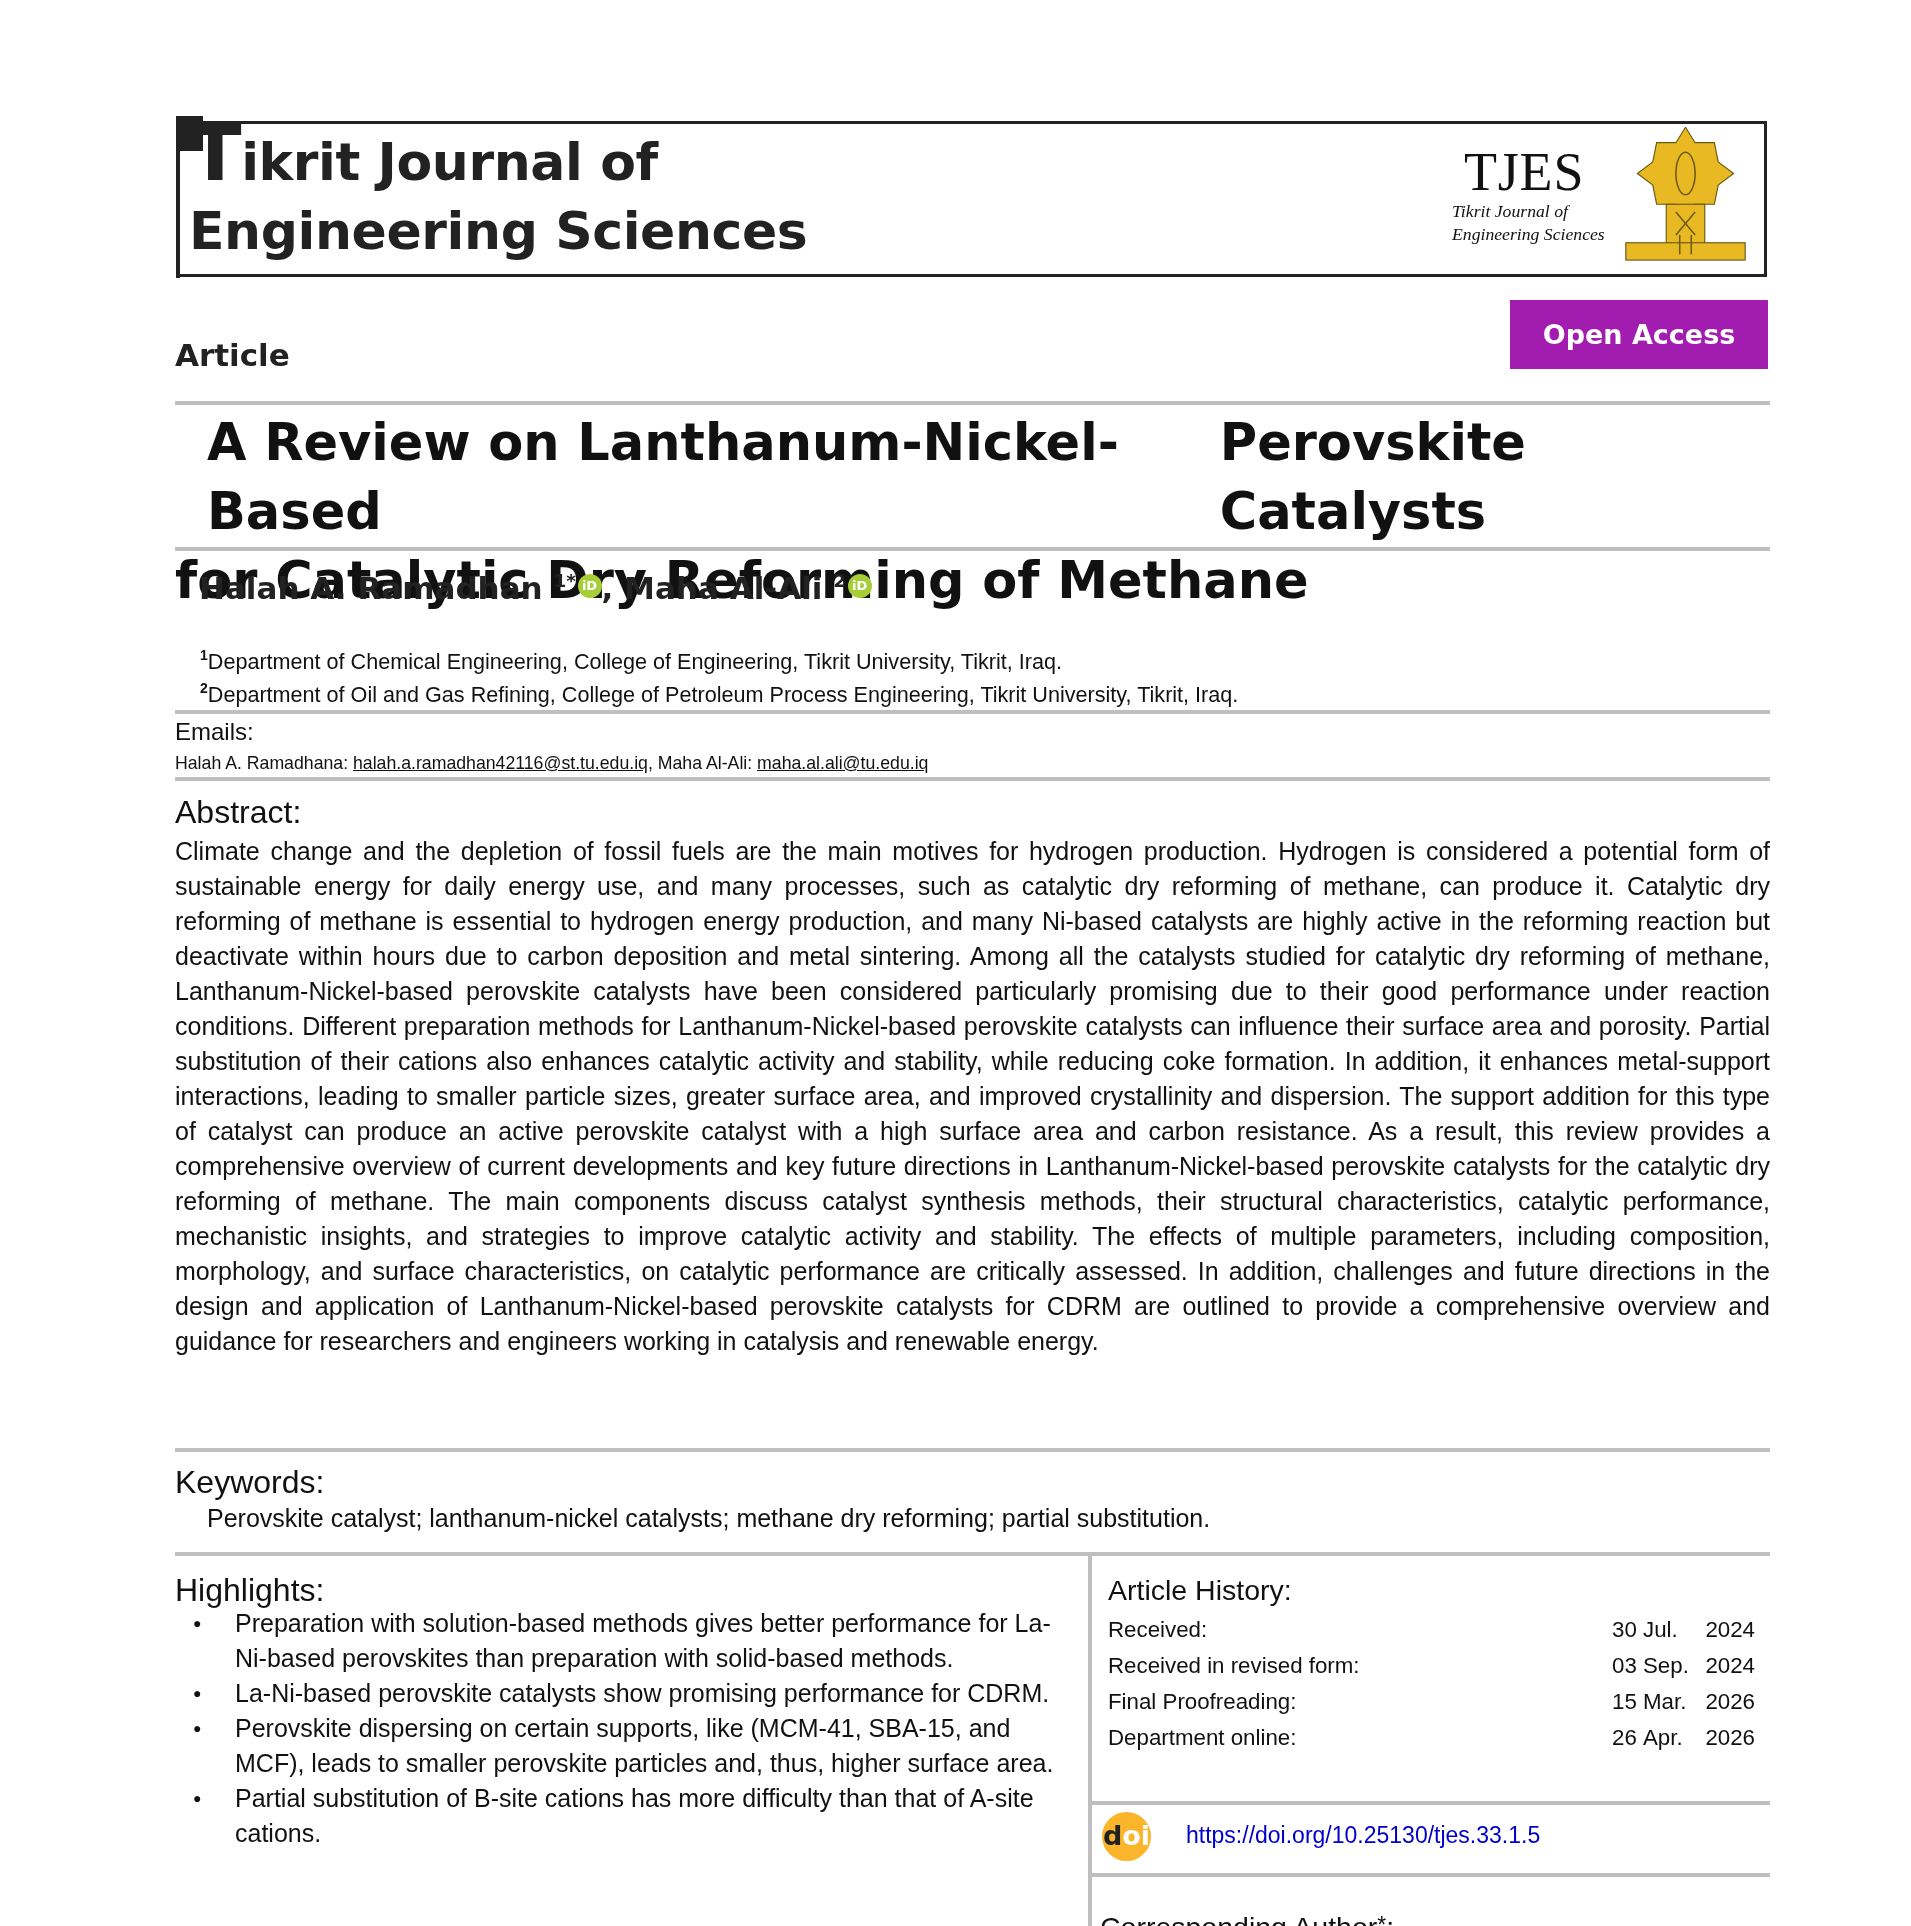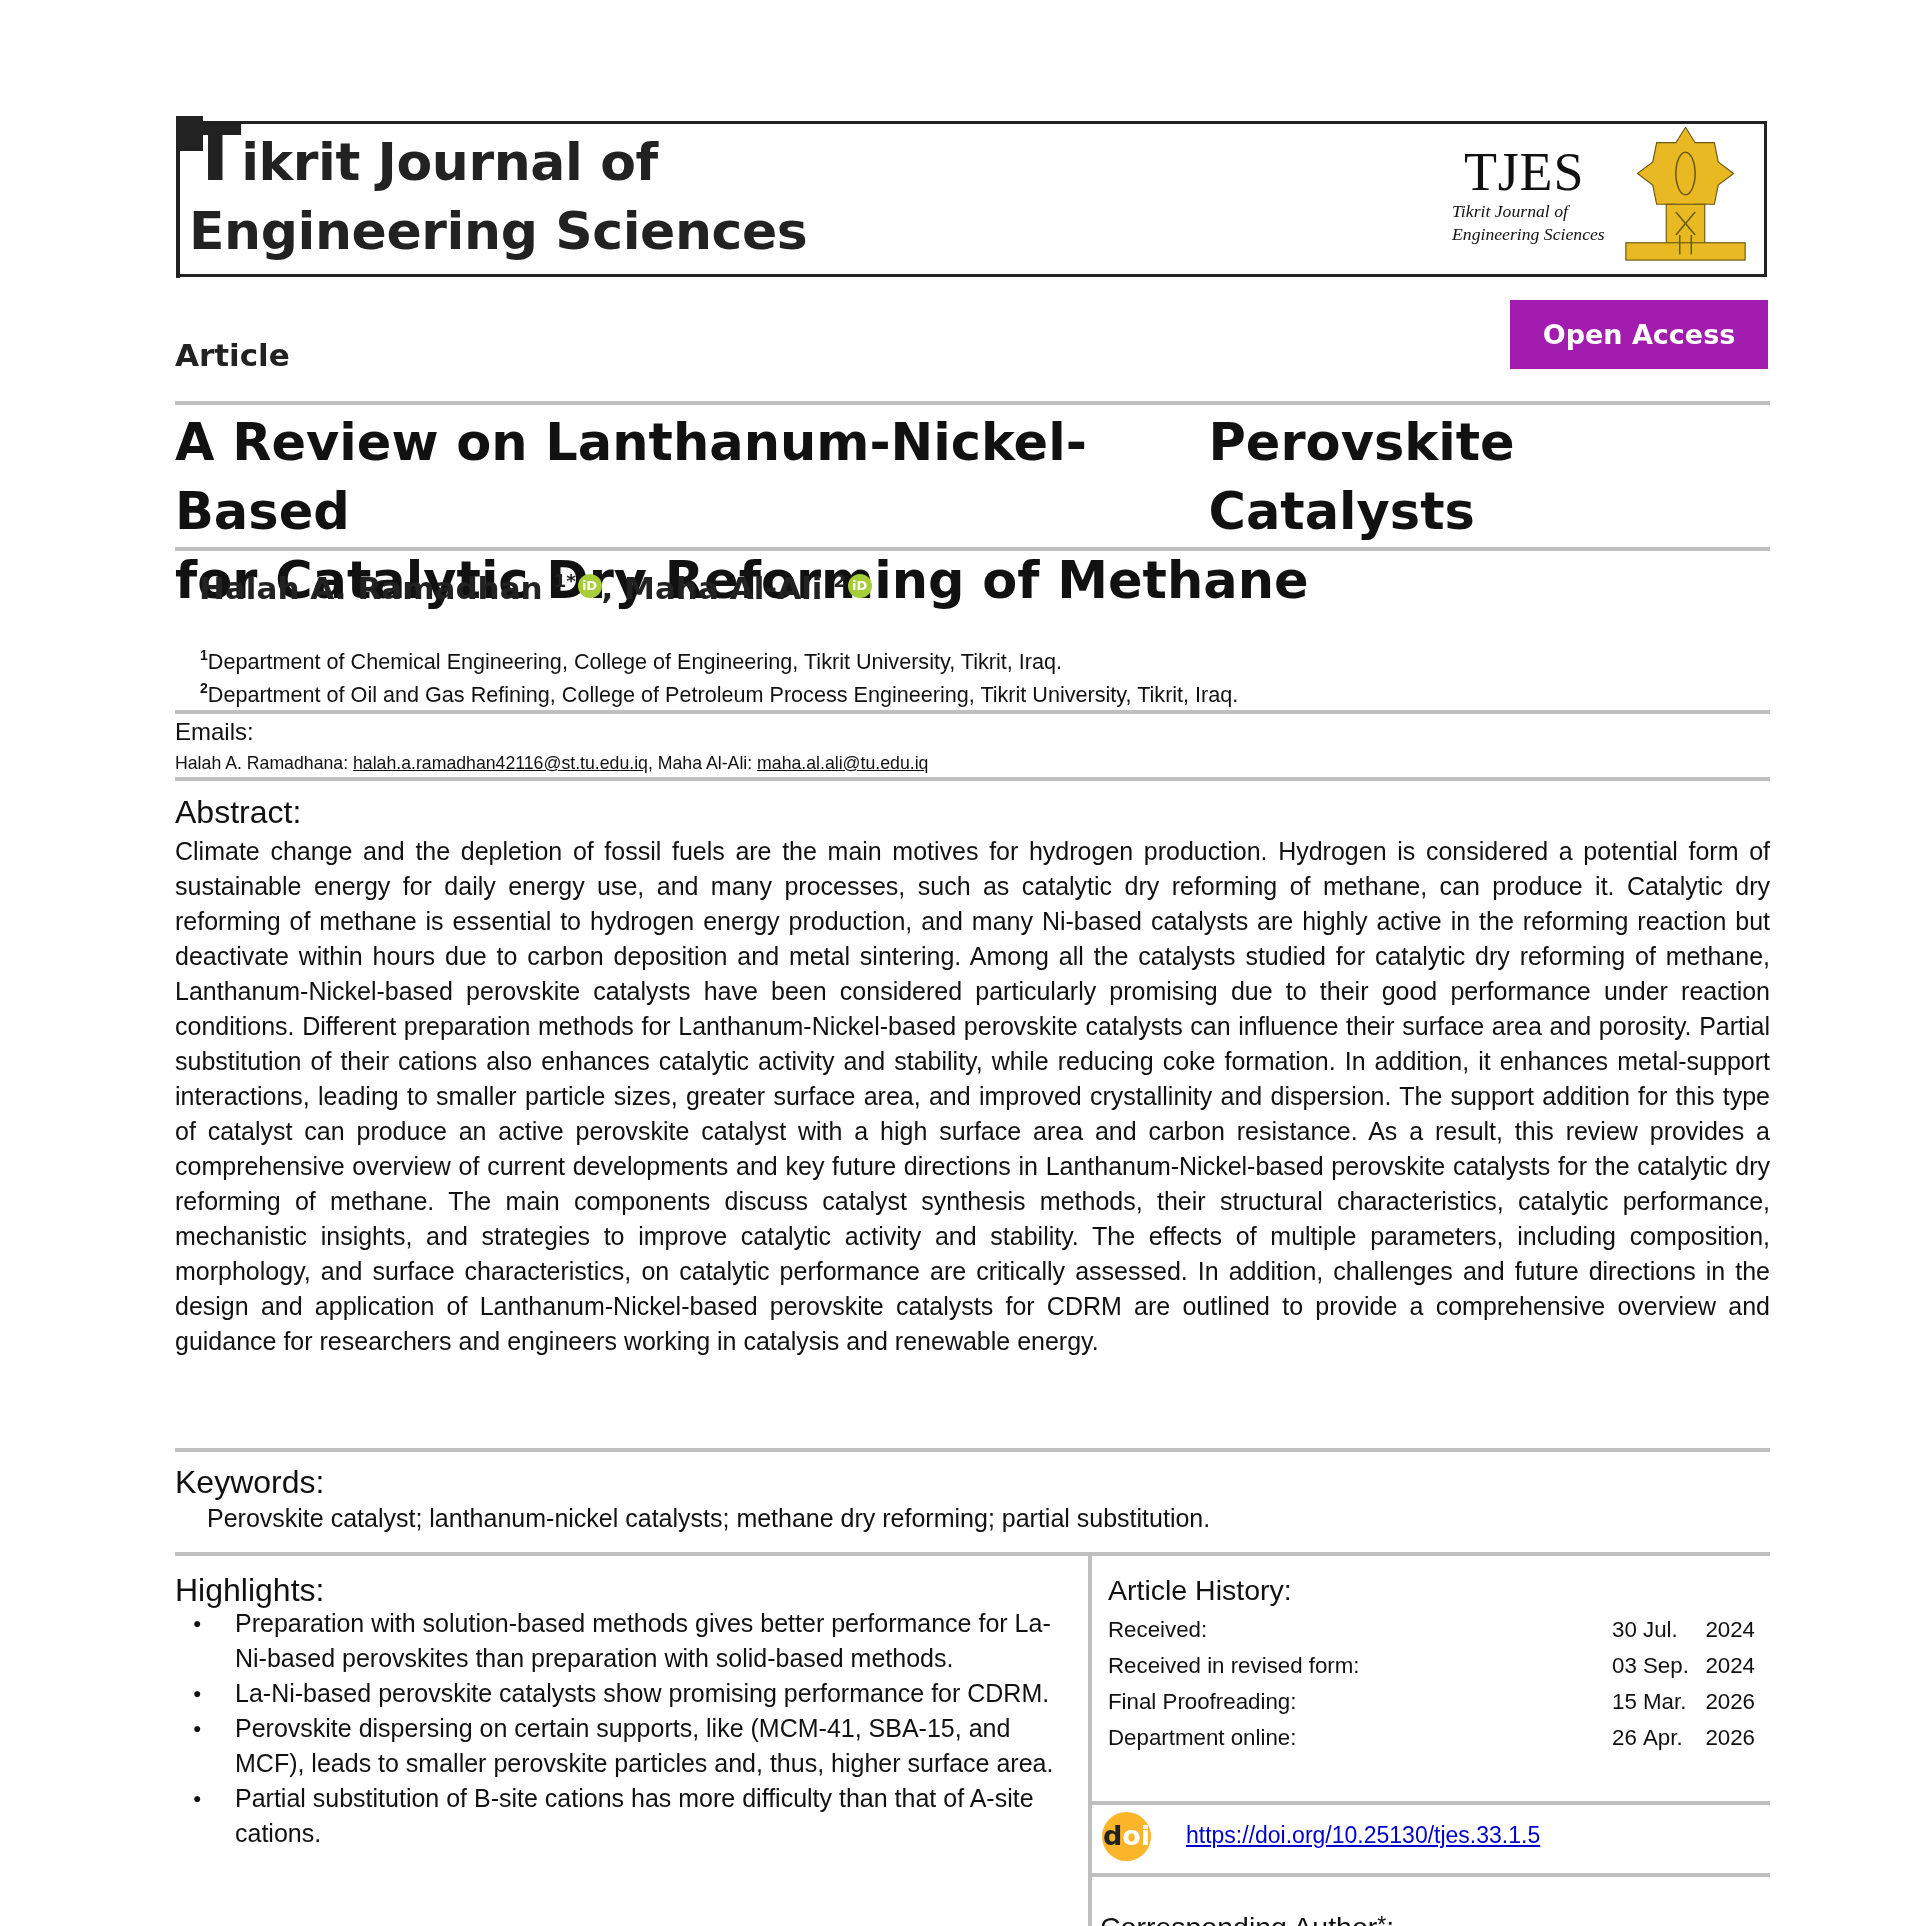--- a/index.html
+++ b/index.html
@@ -22,21 +22,21 @@
 
   .open-access { left: 1510px; top: 300px; width: 258px; height: 69px; background: #a21caf;
     color: #fff; font-family: "DejaVu Sans", sans-serif; font-weight: bold; font-size: 27px;
     display: flex; align-items: center; justify-content: center; }
   .article-type { left: 175px; top: 337px; font-family: "DejaVu Sans", sans-serif; font-weight: bold; font-size: 31px; color: #222; }
 
   .rule { position: absolute; left: 175px; width: 1595px; height: 4.2px; background: #bfbfbf; }
 
   .paper-title { left: 175px; top: 408px; width: 1595px; font-family: "DejaVu Sans", sans-serif;
     font-weight: bold; font-size: 51px; line-height: 69px; color: #111; }
-  .paper-title .l1 { display: flex; justify-content: flex-end; }
+  .paper-title .l1 { display: flex; justify-content: flex-end; margin-left: 32px; }
 
   .authors { left: 175px; top: 570px; font-family: "DejaVu Sans", sans-serif; font-weight: bold; font-size: 31px; color: #222; margin-left: 24px; }
   .authors sup { font-size: 18.5px; vertical-align: 11.6px; }
   .orcid { display: inline-block; width: 24px; height: 24px; border-radius: 50%; background: #a6ce39;
     color: #fff; font-size: 13px; font-weight: bold; text-align: center; line-height: 24px; vertical-align: 9.2px; margin-left: 1.5px; }
 
   .affil { left: 175px; font-size: 21.6px; color: #111; margin-left: 25px; }
   .affil sup { font-size: 14px; vertical-align: 8.5px; font-weight: bold; }
 
   .emails-label { left: 175px; top: 718px; font-size: 24px; color: #111; }
@@ -57,21 +57,21 @@
   .history { left: 1108px; top: 1612px; width: 647px; font-size: 22.3px; color: #111; }
   .history-row { display: flex; height: 36px; align-items: center; }
   .history-row .lbl { flex: 1; }
   .history-row .d { width: 31px; }
   .history-row .m { width: 62px; }
   .history-row .y { width: 50px; text-align: right; }
 
   .doi-icon { left: 1102px; top: 1812px; width: 49px; height: 49px; border-radius: 50%; background: #fbb52a;
     font-family: "DejaVu Sans", sans-serif; font-weight: bold; font-size: 27px; text-align: center; line-height: 48px; color: #fff; }
   .doi-icon .d { color: #222; }
-  .doi-link { left: 1186px; top: 1822px; font-size: 23px; color: #0000cc; text-decoration: underline; }
+  .doi-link { left: 1186px; top: 1822px; font-size: 23px; color: #0000cc; }
 
   .corr-title { left: 1100px; top: 1911px; font-size: 28.5px; text-decoration: underline; color: #111; }
   .corr-title sup { font-size: 23px; vertical-align: 3.9px; }
 </style>
 </head>
 <body>
 
 <div class="abs header-box"></div>
 <div class="abs header-T-block"></div>
 <div class="abs journal-title">

